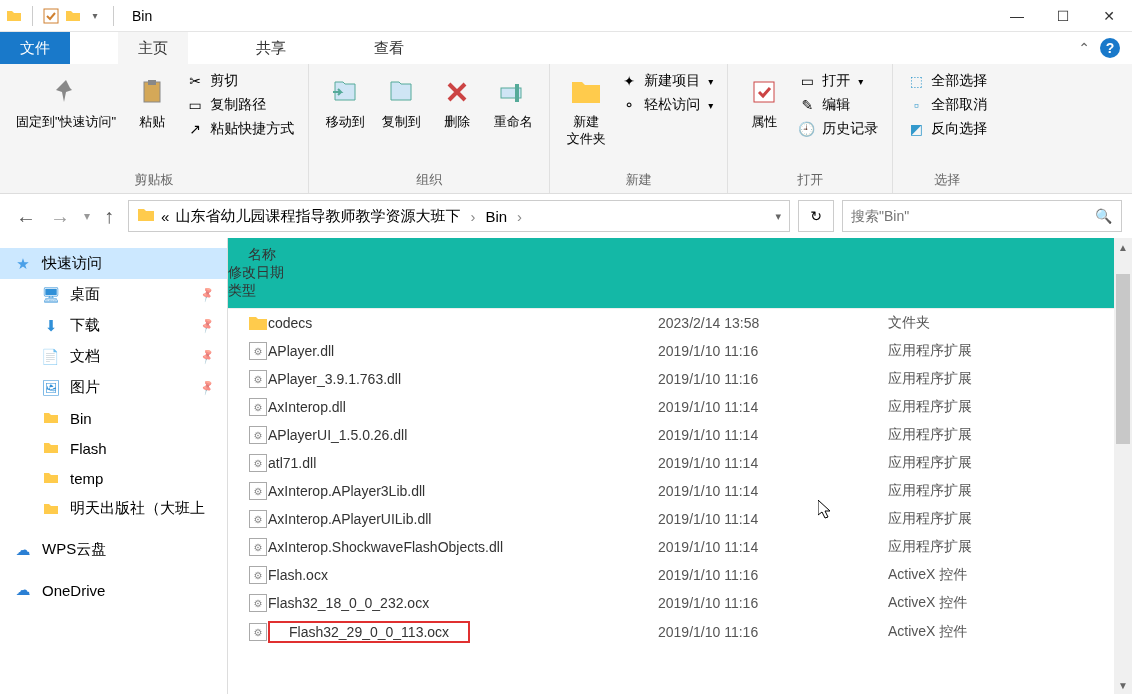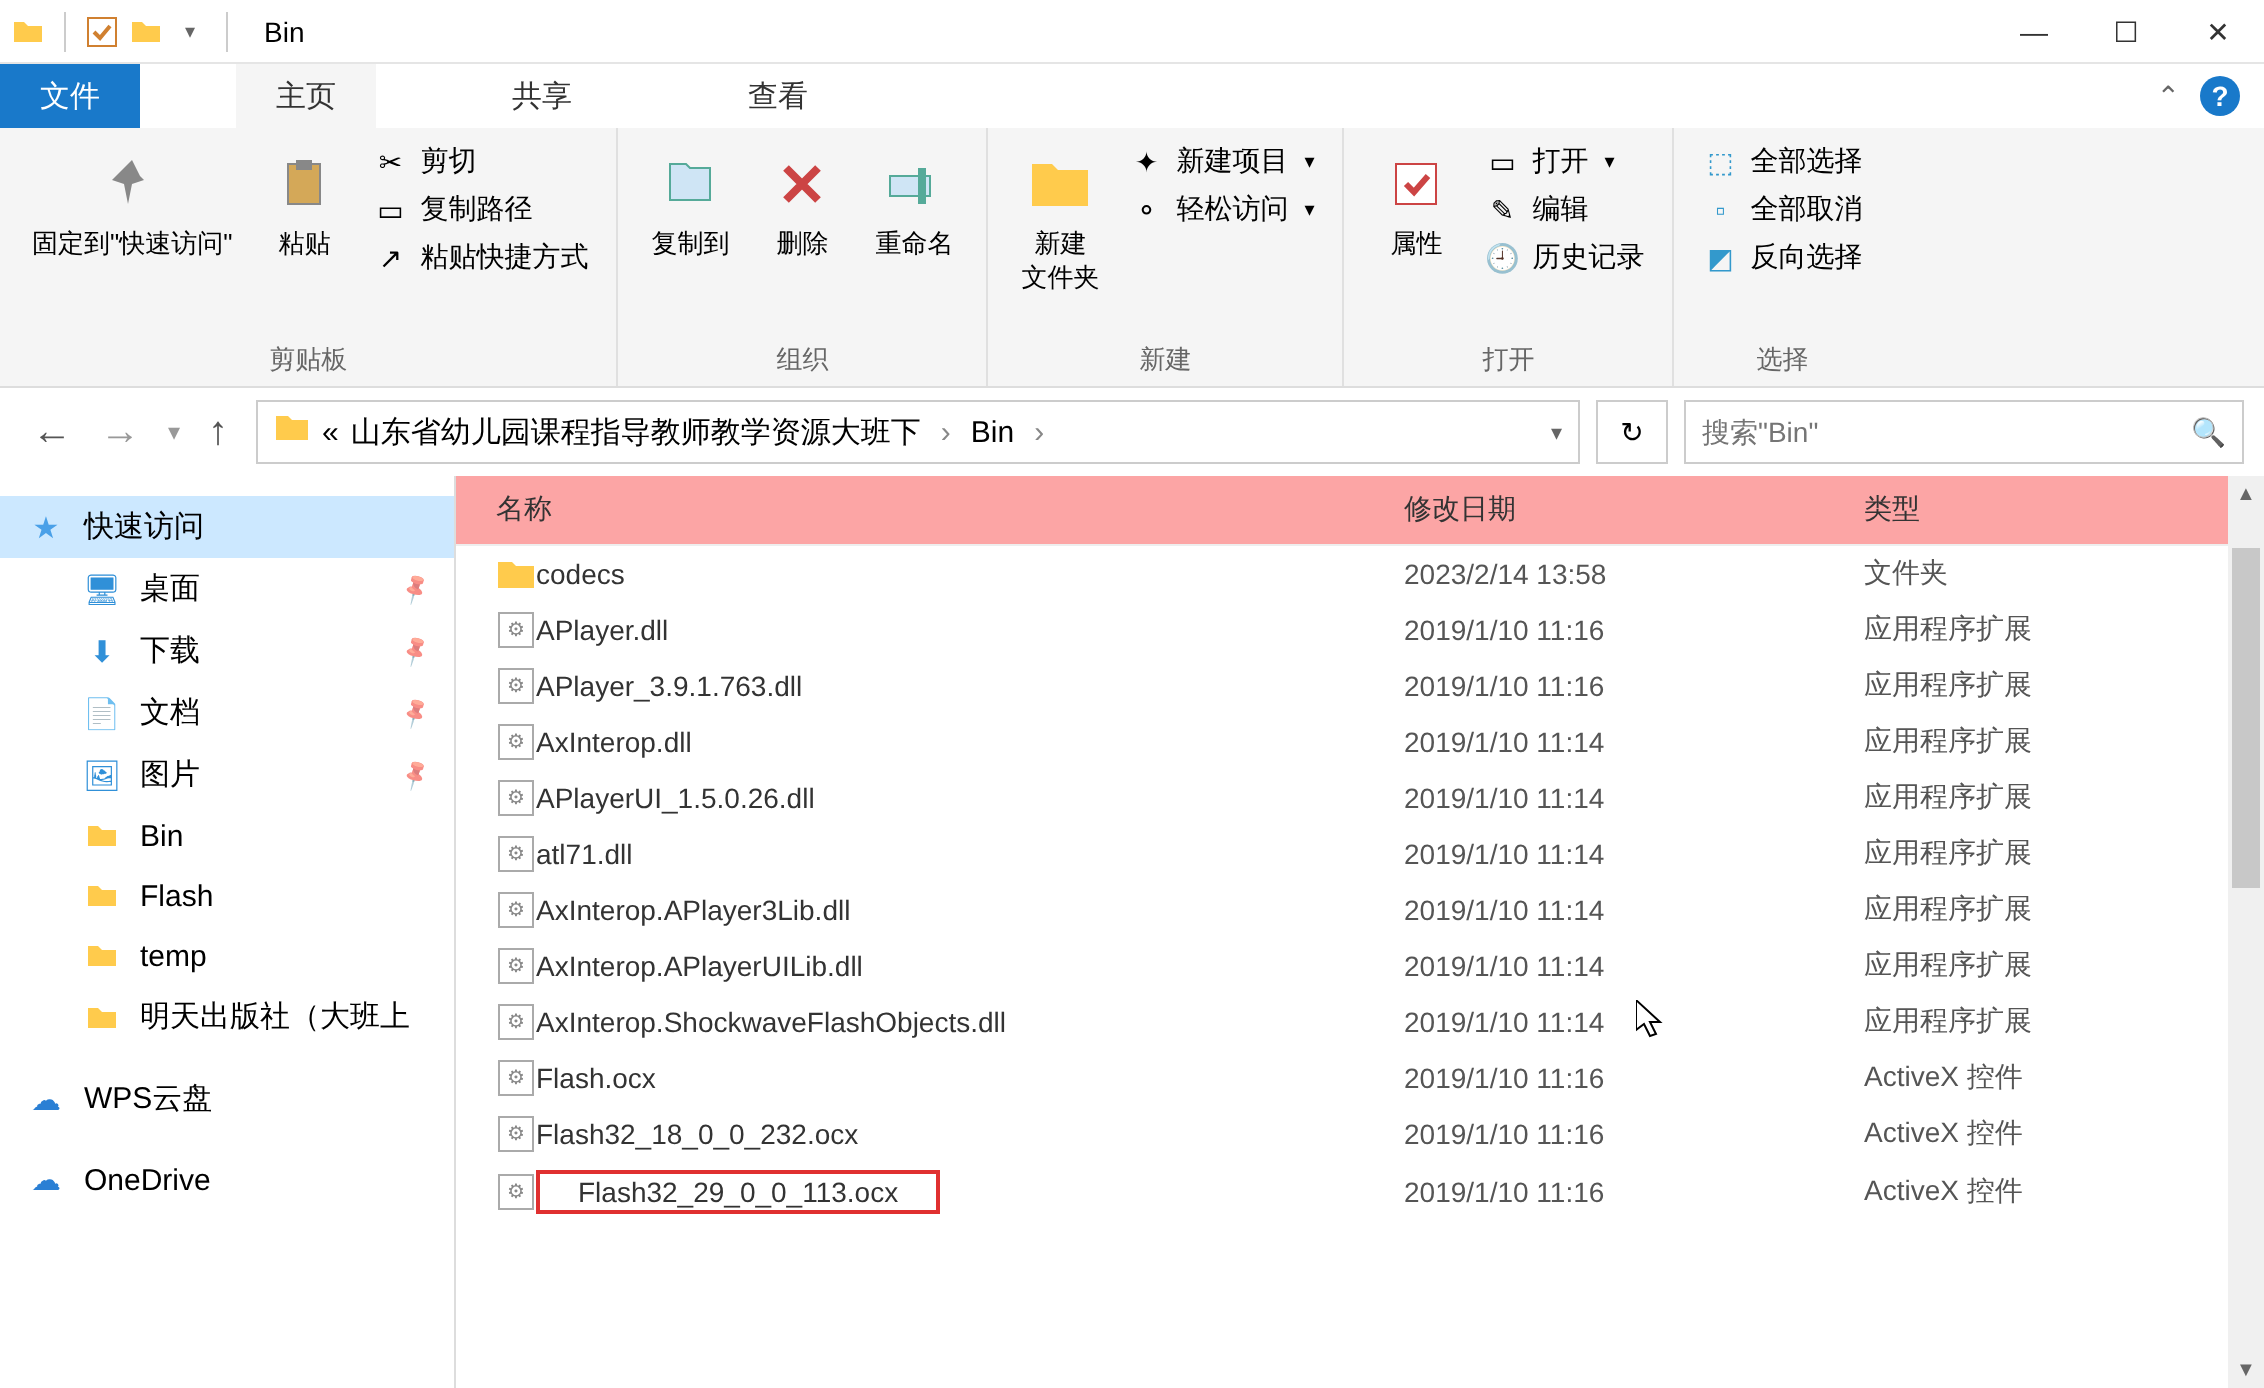--- a/index.html
+++ b/index.html
@@ -51,23 +51,23 @@
 .sidebar-item { display: flex; align-items: center; padding: 6px 12px 6px 20px; font-size: 15px; cursor: pointer; gap: 10px; }
 .sidebar-item.pinned::after { content: "📌"; margin-left: auto; font-size: 11px; opacity: 0.6; transform: rotate(-30deg); }
 .sidebar-item.top { padding-left: 14px; }
 .sidebar-item.active { background: #cce8ff; }
 .sidebar-item.sub { padding-left: 42px; }
 .sb-icon { width: 18px; height: 18px; display: flex; align-items: center; justify-content: center; }
 
 
 .filelist-wrap { flex: 1; position: relative; }
 .filelist { overflow: auto; height: 100%; }
-.fl-header { display: flex; border-bottom: 1px solid #eee; padding: 8px 0; position: sticky; top: 0; background: #fca5a5; }
+.fl-header { display: flex; border-bottom: 1px solid #eee; padding: 8px 0; position: sticky; top: 0; background: #14b8a6; flex-direction: column; }
 .fl-col-name { width: 430px; padding-left: 20px; font-size: 14px; color: #333; }
-.fl-col-date { width: 230px; font-size: 14px; color: #333; margin-left: 44px; }
+.fl-col-date { width: 230px; font-size: 14px; color: #333; }
 .fl-col-type { flex: 1; font-size: 14px; color: #333; }
 .fl-row { display: flex; align-items: center; padding: 4px 0; font-size: 15px; }
 .fl-row .fl-col-name { display: flex; align-items: center; }
 .fl-row.highlighted .fl-col-name > span:last-child { border: 2px solid #e03030; padding: 1px 19px; }
 .fl-row .fl-col-date, .fl-row .fl-col-type { color: #555; }
 .file-icon { width: 20px; height: 20px; display: flex; align-items: center; justify-content: center; font-size: 15px; }
 .scrollbar-track { position: absolute; right: 0; top: 0; width: 18px; height: 100%; background: #f0f0f0; }
 .scrollbar-thumb { position: absolute; right: 2px; top: 36px; width: 14px; height: 170px; background: #c8c8c8; }
 .scrollbar-arrow { position: absolute; right: 0; width: 18px; height: 18px; display: flex; align-items: center; justify-content: center; font-size: 10px; color: #666; }
 
@@ -158,20 +158,29 @@
     </div>
     <div class="ribbon-group-label">剪贴板</div>
   </div>
 
   <div class="ribbon-group">
     <div class="ribbon-group-content">
       <div class="big-btn">
         <div class="big-btn-icon">
             <svg width="28" height="28">
               <path d="M4 4h8l2 2h10v16H4z" fill="#cfe5f5" stroke="#5a9"></path>
+              <path d="M2 14h8l-3-3m3 3l-3 3" stroke="#5a9" fill="none" stroke-width="2"></path>
+            </svg>
+          </div>
+        <div class="big-btn-label">移动到</div>
+      </div>
+      <div class="big-btn">
+        <div class="big-btn-icon">
+            <svg width="28" height="28">
+              <path d="M4 4h8l2 2h10v16H4z" fill="#cfe5f5" stroke="#5a9"></path>
             </svg>
           </div>
         <div class="big-btn-label">复制到</div>
       </div>
       <div class="big-btn">
         <div class="big-btn-icon">
             <svg width="28" height="28">
               <path d="M6 6l16 16M22 6L6 22" stroke="#c44" stroke-width="4"></path>
             </svg>
           </div>

